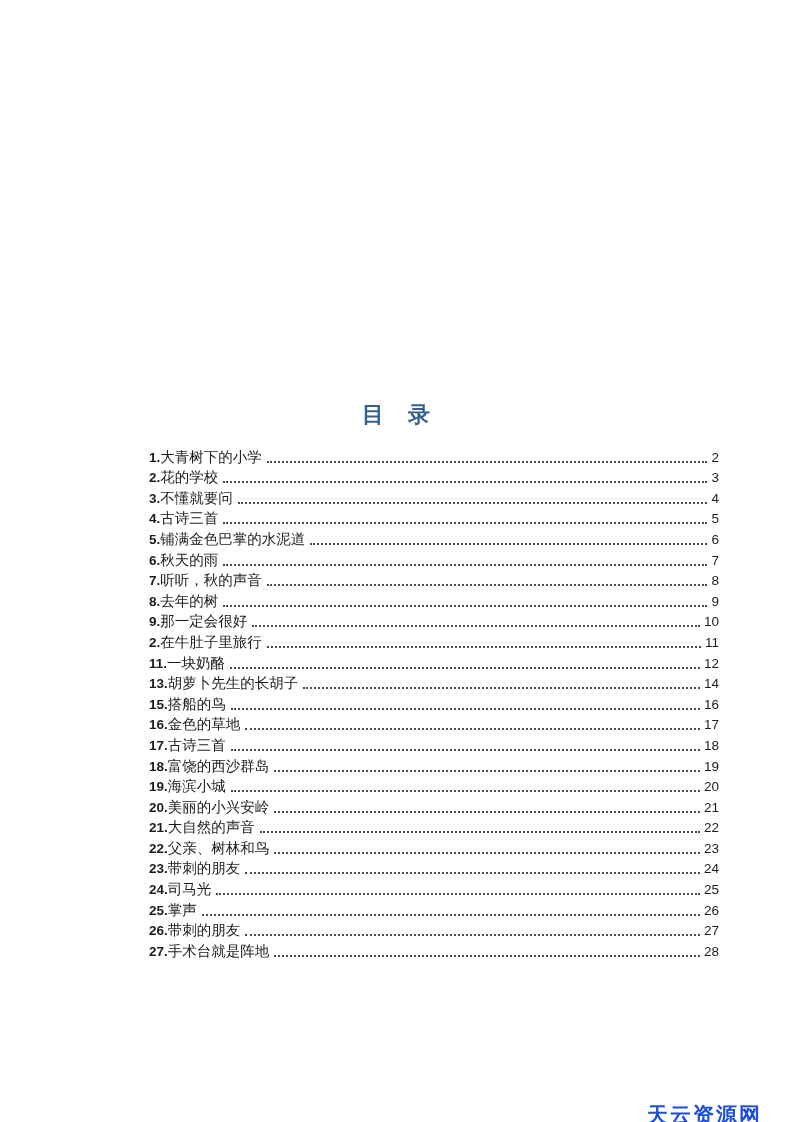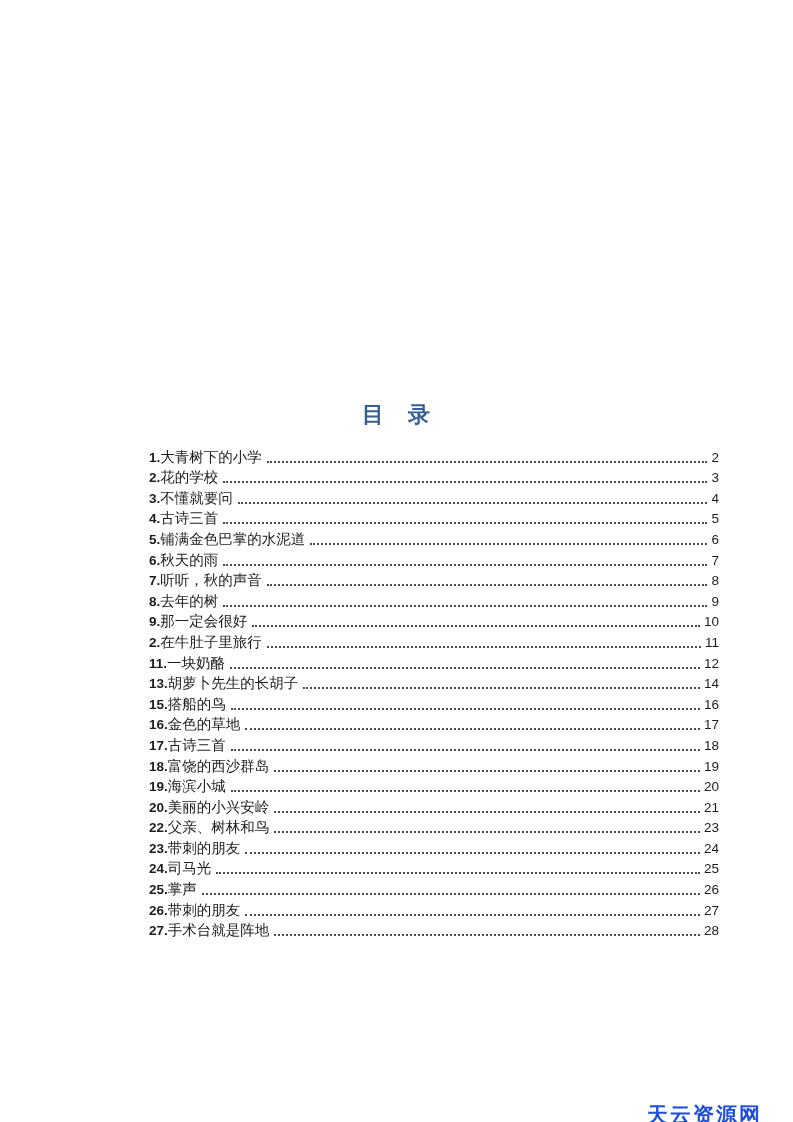--- a/index.html
+++ b/index.html
@@ -211,20 +211,26 @@
       <span class="pagenum">20</span>
     </div>
 
     <div class="toc-row">
       <span class="num">20.</span>
       <span class="label">美丽的小兴安岭</span>
       <span class="dots"></span>
       <span class="pagenum">21</span>
     </div>
 
+    <div class="toc-row">
+      <span class="num">21.</span>
+      <span class="label">大自然的声音</span>
+      <span class="dots"></span>
+      <span class="pagenum">22</span>
+    </div>
 
     <div class="toc-row">
       <span class="num">22.</span>
       <span class="label">父亲、树林和鸟</span>
       <span class="dots"></span>
       <span class="pagenum">23</span>
     </div>
 
     <div class="toc-row">
       <span class="num">23.</span>

